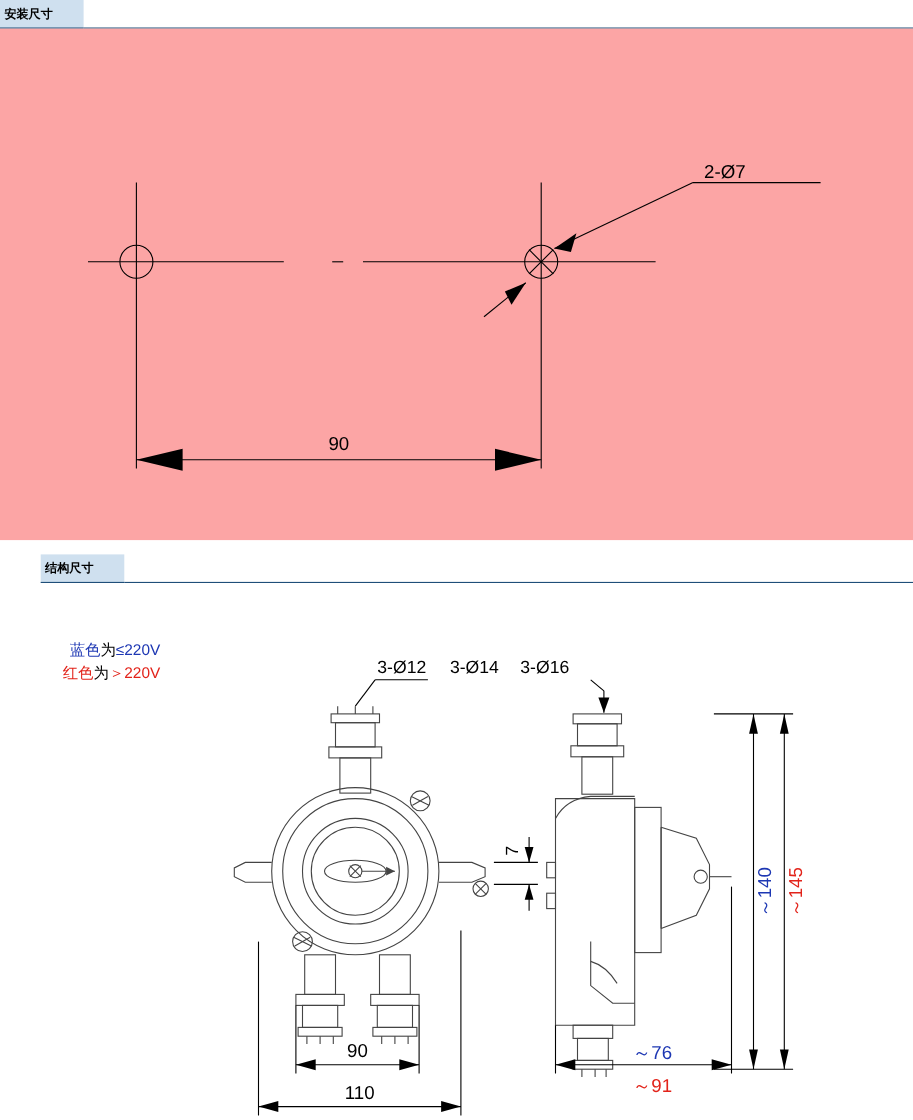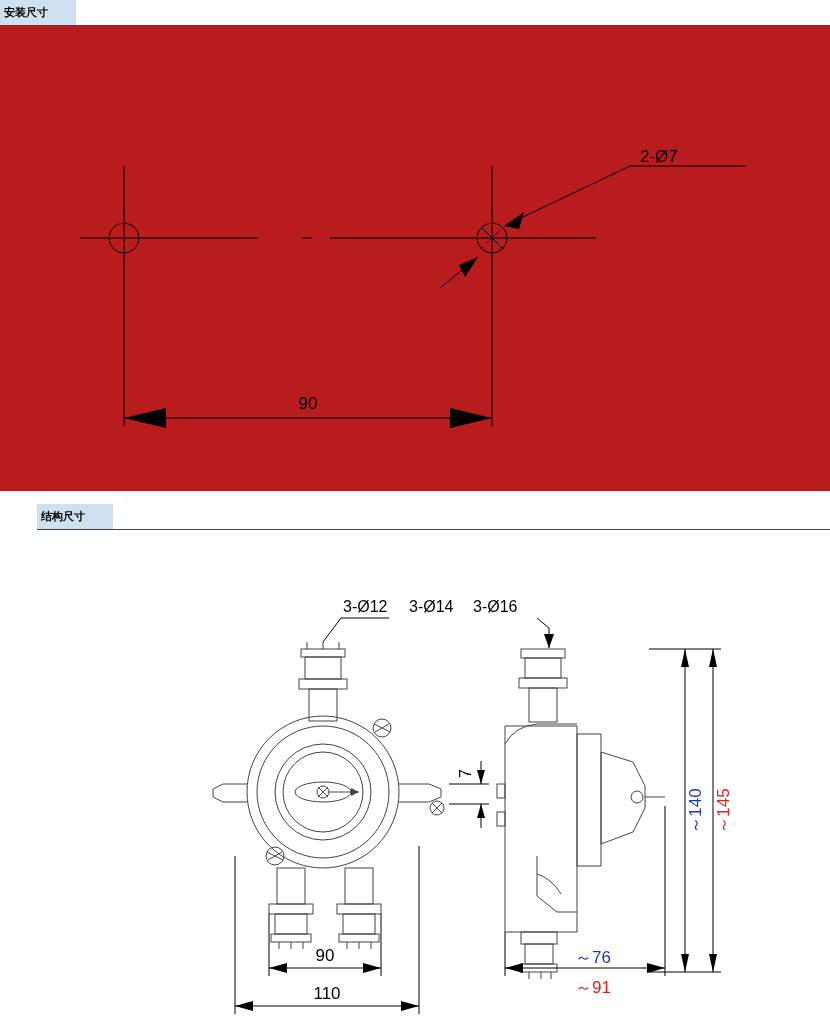--- a/index.html
+++ b/index.html
@@ -29,21 +29,21 @@
     font-size:11px;color:#000;font-weight:bold;
     font-family:"Liberation Sans", sans-serif;
   }
   .section-header .rule{
     position:absolute;left:76px;top:25px;
     width:754px;height:1px;background:#1f4e79;
   }
   .panel{
     position:absolute;left:0;
     width:830px;
-    background:#b91c1c;
+    background:#fca5a5;
   }
   #sec1{top:0;}
   #sec1 .panel{top:26px;height:465px;}
   #sec2{top:504px;margin-left:37px;}
   #sec2 .panel{top:26px;height:488px;background:#ffffff;}
 
   .legend{position:absolute;left:20px;top:50px;font-size:14px;line-height:21px;}
   .legend .blue{color:#1d37b3;}
   .legend .red{color:#e2231a;}
   .legend .blk{color:#000;}
@@ -98,20 +98,28 @@
 
 <div class="section" id="sec2">
   <div class="section-header">
     <div class="tab">
       <span>结构尺寸</span>
     </div>
     <div class="rule"></div>
   </div>
   <div class="panel">
 
+    <div class="legend">
+      <div>
+        <span class="blue">蓝色</span><span class="blk">为</span><span class="blue">≤220V</span>
+      </div>
+      <div>
+        <span class="red">红色</span><span class="blk">为</span><span class="red">＞220V</span>
+      </div>
+    </div>
 
     <svg width="830" height="488" viewBox="0 0 830 488" style="position:absolute;left:0;top:26px;">
       <g stroke="#444" fill="none" stroke-width="1">
 
         <rect x="264" y="93" width="44" height="8"></rect>
         <line x1="270" y1="86" x2="270" y2="93"></line>
         <line x1="286" y1="86" x2="286" y2="93"></line>
         <line x1="302" y1="86" x2="302" y2="93"></line>
         <rect x="268" y="101" width="36" height="22"></rect>
         <rect x="262" y="123" width="48" height="10"></rect>

